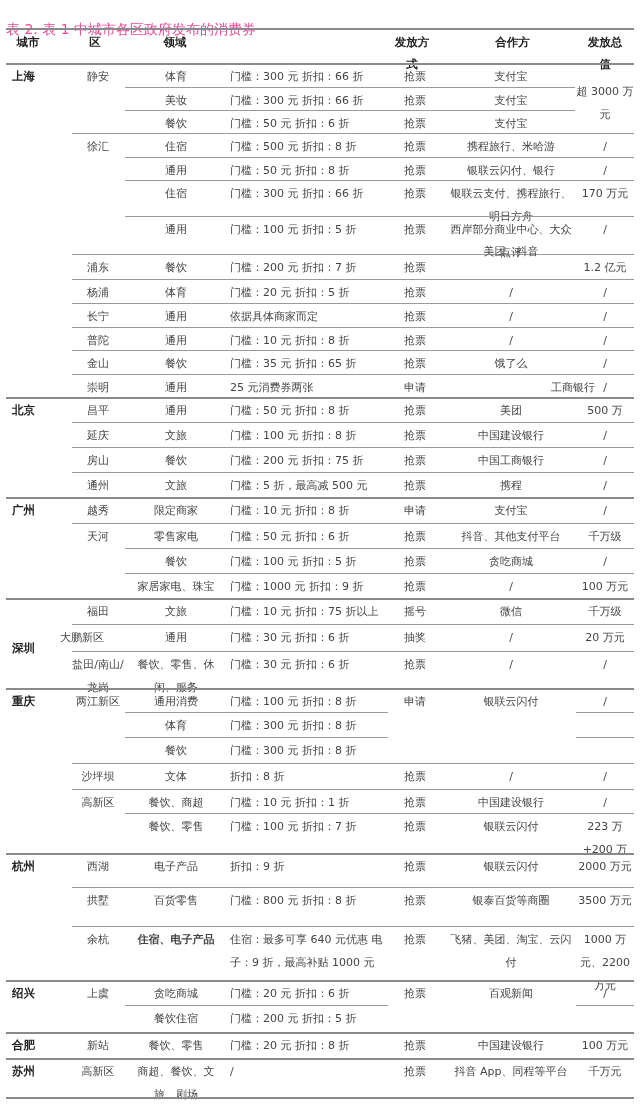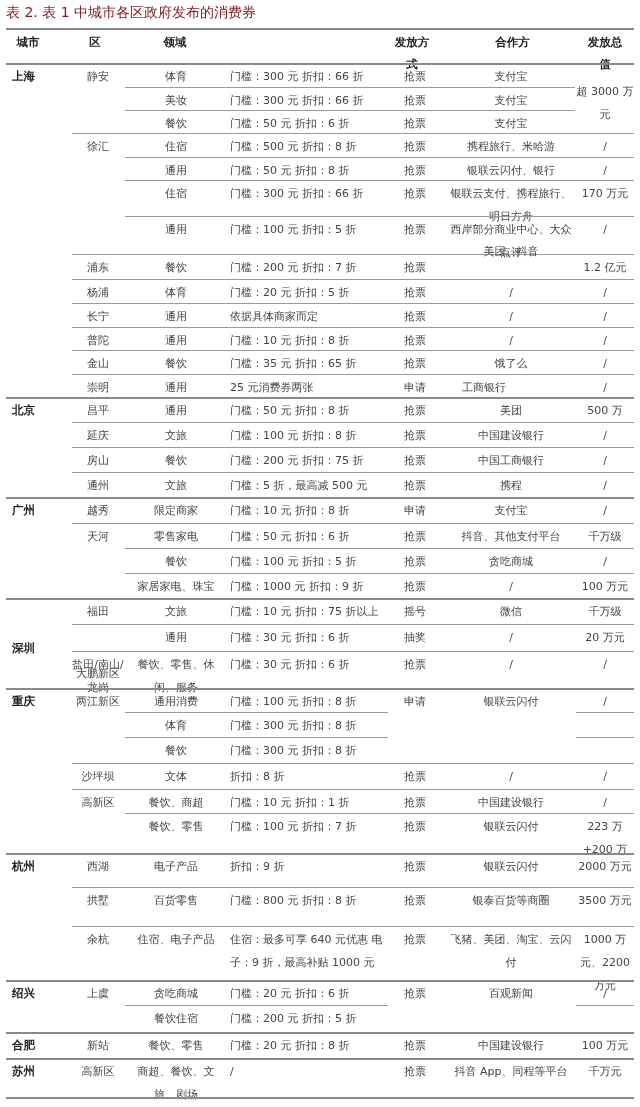--- a/index.html
+++ b/index.html
@@ -1,18 +1,18 @@
 <!DOCTYPE html>
 <html><head>
 <meta charset="utf-8">
 <style>
   html, body { margin:0; padding:0; background:#ffffff; }
   body { width:640px; height:1107px; position:relative; overflow:hidden;
          font-family:"DejaVu Sans", "Liberation Sans", sans-serif; color:#333; }
-  .caption { position:absolute; left:6px; top:4px; font-size:14px; color:#7f1d1d; white-space:nowrap; }
+  .caption { position:absolute; left:6px; top:21px; font-size:14px; color:#ec4899; white-space:nowrap; }
   .table { position:absolute; left:0; top:0; width:640px; height:1107px; }
   .hline { position:absolute; height:0; border-top:1.5px solid #9a9a9a; }
   .hline.thick { border-top:2px solid #8a8a8a; }
   .cell { position:absolute; font-size:11px; line-height:24px; white-space:nowrap; color:#444; }
   .cell.center { text-align:center; }
   .cell.left { text-align:left; }
   .cell.bold { font-weight:bold; color:#222; font-size:11.5px; }
   .cell.wrap { white-space:normal; line-height:23px; }
   .hdr { position:absolute; font-size:11.5px; font-weight:bold; color:#222; text-align:center; line-height:22px; }
 </style>
@@ -127,21 +127,21 @@
       <div class="cell wrap left" style="left: 230px; width: 158px; top: 352px;">门槛：35 元 折扣：65 折</div>
       <div class="cell wrap center" style="left: 390px; width: 50px; top: 352px;">抢票</div>
       <div class="cell wrap center" style="left: 448px; width: 126px; top: 352px;">饿了么</div>
       <div class="cell wrap center" style="left: 576px; width: 58px; top: 352px;">/</div>
       <div class="hline" style="left: 72px; width: 562px; top: 374px;"></div>
       <div class="cell wrap bold left" style="left: 12px; width: 44px; top: 376px;"></div>
       <div class="cell wrap center" style="left: 70px; width: 56px; top: 376px;">崇明</div>
       <div class="cell wrap center" style="left: 128px; width: 96px; top: 376px;">通用</div>
       <div class="cell wrap left" style="left: 230px; width: 158px; top: 376px;">25 元消费券两张</div>
       <div class="cell wrap center" style="left: 390px; width: 50px; top: 376px;">申请</div>
-      <div class="cell wrap center" style="left: 421px; width: 126px; top: 376px;">工商银行</div>
+      <div class="cell wrap center" style="left: 469px; width: 126px; top: 376px; text-align: right;">工商银行</div>
       <div class="cell wrap center" style="left: 576px; width: 58px; top: 376px;">/</div>
       <div class="hline thick" style="left: 6px; width: 628px; top: 397px;"></div>
       <div class="cell wrap bold left" style="left: 12px; width: 44px; top: 399px;">北京</div>
       <div class="cell wrap center" style="left: 70px; width: 56px; top: 399px;">昌平</div>
       <div class="cell wrap center" style="left: 128px; width: 96px; top: 399px;">通用</div>
       <div class="cell wrap left" style="left: 230px; width: 158px; top: 399px;">门槛：50 元 折扣：8 折</div>
       <div class="cell wrap center" style="left: 390px; width: 50px; top: 399px;">抢票</div>
       <div class="cell wrap center" style="left: 448px; width: 126px; top: 399px;">美团</div>
       <div class="cell wrap center" style="left: 576px; width: 58px; top: 399px;">500 万</div>
       <div class="hline" style="left: 72px; width: 562px; top: 422px;"></div>
@@ -203,21 +203,21 @@
       <div class="hline thick" style="left: 6px; width: 628px; top: 598px;"></div>
       <div class="cell wrap bold left" style="left: 12px; width: 44px; top: 600px; margin-top: 37px;">深圳</div>
       <div class="cell wrap center" style="left: 70px; width: 56px; top: 600px;">福田</div>
       <div class="cell wrap center" style="left: 128px; width: 96px; top: 600px;">文旅</div>
       <div class="cell wrap left" style="left: 230px; width: 158px; top: 600px;">门槛：10 元 折扣：75 折以上</div>
       <div class="cell wrap center" style="left: 390px; width: 50px; top: 600px;">摇号</div>
       <div class="cell wrap center" style="left: 448px; width: 126px; top: 600px;">微信</div>
       <div class="cell wrap center" style="left: 576px; width: 58px; top: 600px;">千万级</div>
       <div class="hline" style="left: 72px; width: 562px; top: 624px;"></div>
       <div class="cell wrap bold left" style="left: 12px; width: 44px; top: 626px;"></div>
-      <div class="cell wrap center" style="left: 70px; width: 56px; top: 626px; margin-top: 36px;">大鹏新区</div>
+      <div class="cell wrap center" style="left: 54px; width: 56px; top: 626px;">大鹏新区</div>
       <div class="cell wrap center" style="left: 128px; width: 96px; top: 626px;">通用</div>
       <div class="cell wrap left" style="left: 230px; width: 158px; top: 626px;">门槛：30 元 折扣：6 折</div>
       <div class="cell wrap center" style="left: 390px; width: 50px; top: 626px;">抽奖</div>
       <div class="cell wrap center" style="left: 448px; width: 126px; top: 626px;">/</div>
       <div class="cell wrap center" style="left: 576px; width: 58px; top: 626px;">20 万元</div>
       <div class="hline" style="left: 72px; width: 562px; top: 651px;"></div>
       <div class="cell wrap bold left" style="left: 12px; width: 44px; top: 653px;"></div>
       <div class="cell wrap center" style="left: 70px; width: 56px; top: 653px;">盐田/南山/龙岗</div>
       <div class="cell wrap center" style="left: 128px; width: 96px; top: 653px;">餐饮、零售、休闲、服务</div>
       <div class="cell wrap left" style="left: 230px; width: 158px; top: 653px;">门槛：30 元 折扣：6 折</div>
@@ -286,21 +286,21 @@
       <div class="cell wrap bold left" style="left: 12px; width: 44px; top: 889px;"></div>
       <div class="cell wrap center" style="left: 70px; width: 56px; top: 889px;">拱墅</div>
       <div class="cell wrap center" style="left: 128px; width: 96px; top: 889px;">百货零售</div>
       <div class="cell wrap left" style="left: 230px; width: 158px; top: 889px;">门槛：800 元 折扣：8 折</div>
       <div class="cell wrap center" style="left: 390px; width: 50px; top: 889px;">抢票</div>
       <div class="cell wrap center" style="left: 448px; width: 126px; top: 889px;">银泰百货等商圈</div>
       <div class="cell wrap center" style="left: 576px; width: 58px; top: 889px;">3500 万元</div>
       <div class="hline" style="left: 72px; width: 562px; top: 926px;"></div>
       <div class="cell wrap bold left" style="left: 12px; width: 44px; top: 928px;"></div>
       <div class="cell wrap center" style="left: 70px; width: 56px; top: 928px;">余杭</div>
-      <div class="cell wrap center" style="left: 128px; width: 96px; top: 928px;">住宿、电子产品</div>
+      <div class="cell wrap center" style="left: 128px; width: 96px; top: 928px; font-weight: bold;">住宿、电子产品</div>
       <div class="cell wrap left" style="left: 230px; width: 158px; top: 928px;">住宿：最多可享 640 元优惠 电子：9 折，最高补贴 1000 元</div>
       <div class="cell wrap center" style="left: 390px; width: 50px; top: 928px;">抢票</div>
       <div class="cell wrap center" style="left: 448px; width: 126px; top: 928px;">飞猪、美团、淘宝、云闪付</div>
       <div class="cell wrap center" style="left: 576px; width: 58px; top: 928px;">1000 万元、2200 万元</div>
       <div class="hline thick" style="left: 6px; width: 628px; top: 980px;"></div>
       <div class="cell wrap bold left" style="left: 12px; width: 44px; top: 982px;">绍兴</div>
       <div class="cell wrap center" style="left: 70px; width: 56px; top: 982px;">上虞</div>
       <div class="cell wrap center" style="left: 128px; width: 96px; top: 982px;">贪吃商城</div>
       <div class="cell wrap left" style="left: 230px; width: 158px; top: 982px;">门槛：20 元 折扣：6 折</div>
       <div class="cell wrap center" style="left: 390px; width: 50px; top: 982px;">抢票</div>

